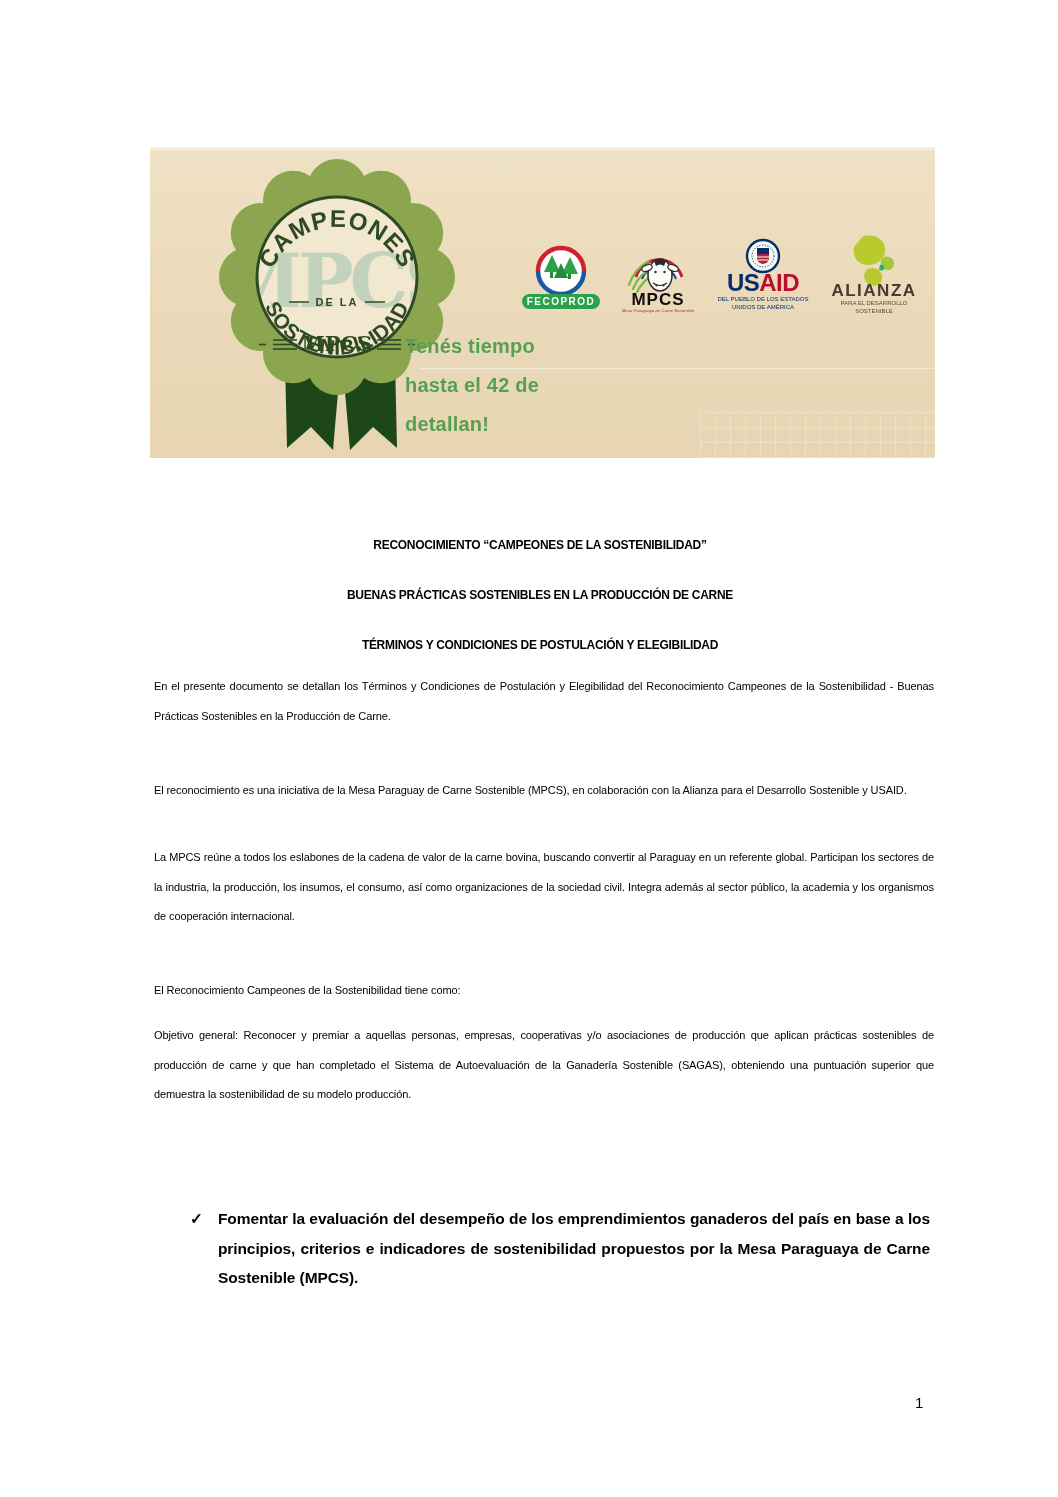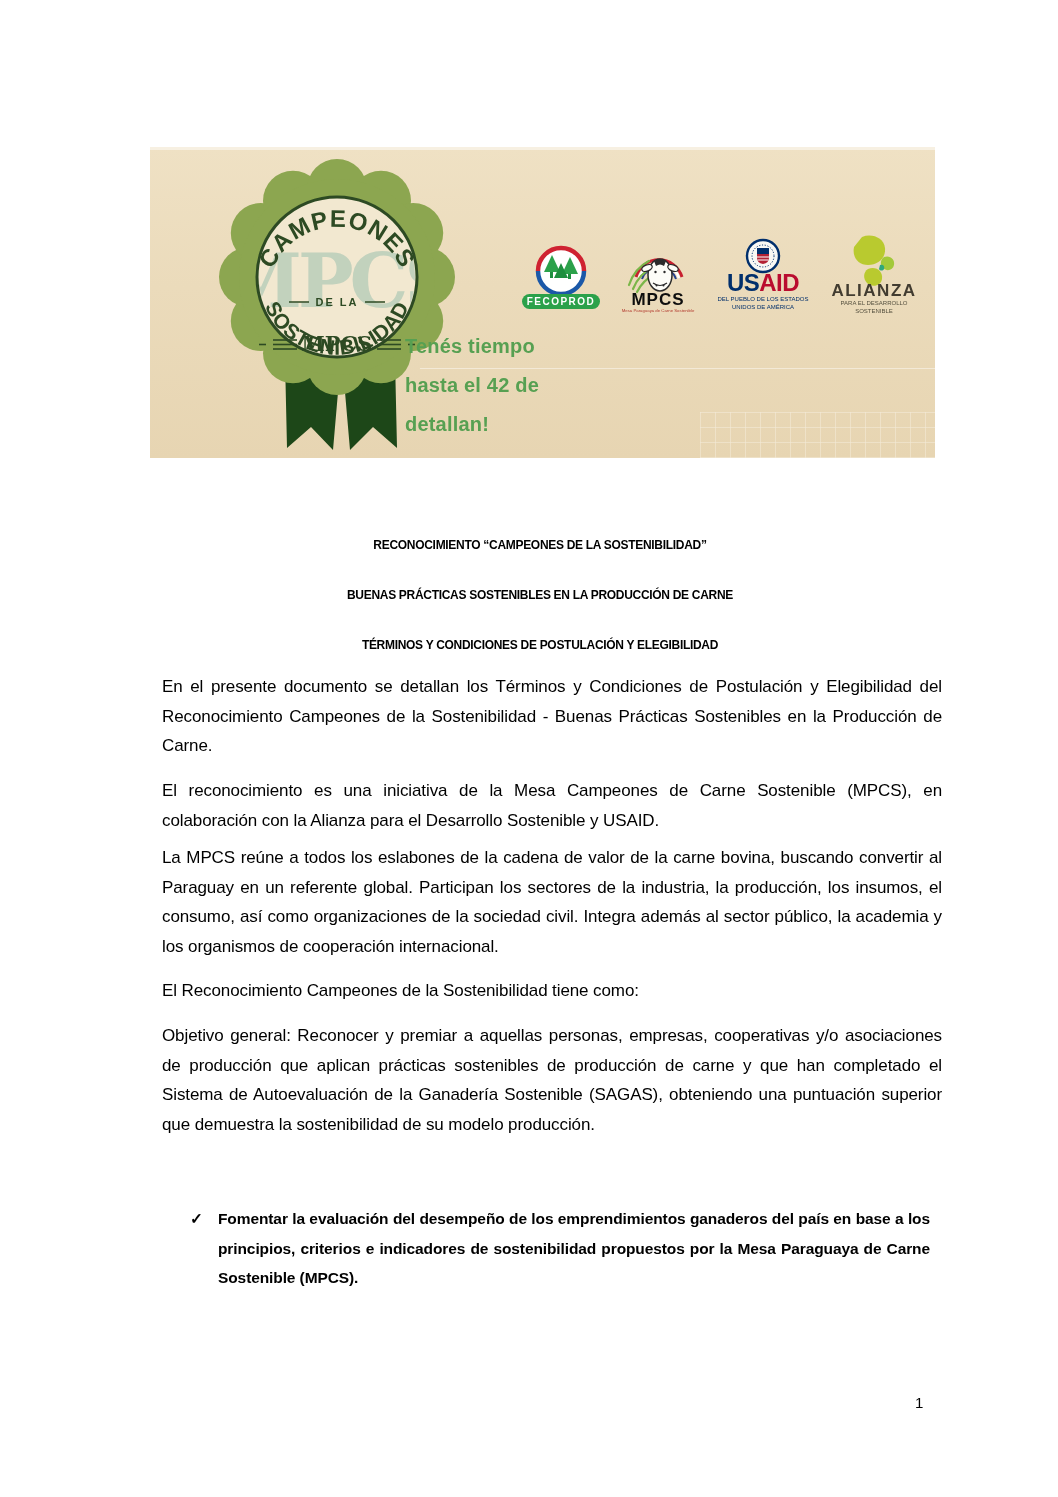--- a/index.html
+++ b/index.html
@@ -30,22 +30,22 @@
     position:absolute;left:372px;top:88px;width:398px;height:100px;
     display:flex;justify-content:space-between;align-items:flex-start;
   }
   .logo-cell{flex:0 0 auto;}
   
   .doc-heading{
     position:absolute;left:150px;width:780px;text-align:center;
     font-weight:bold;font-size:12px;line-height:20px;letter-spacing:-.3px;color:#000;
   }
   .doc-para{
-    position:absolute;left:162px;width:780px;
-    font-size:17px;line-height:29.5px;letter-spacing:-.1px;color:#000;
+    position:absolute;left:154px;width:780px;
+    font-size:11px;line-height:29.5px;letter-spacing:-.1px;color:#000;
     text-align:justify;
   }
   .doc-para .lbl{font-weight:normal;}
   .bullet-row{
     position:absolute;left:190px;width:740px;display:flex;align-items:flex-start;
     font-size:15.5px;line-height:29.5px;letter-spacing:-.1px;color:#000;
   }
   .bullet-mark{flex:0 0 28px;font-weight:bold;}
   .bullet-text{flex:1 1 auto;text-align:justify;max-width:712px;font-weight:bold;}
   .page-number{position:absolute;left:915px;top:1394px;width:30px;font-size:15px;color:#000;}
@@ -184,21 +184,21 @@
       </svg>
     </div>
   </div>
 
   <div class="doc-heading" style="top:535px">RECONOCIMIENTO “CAMPEONES DE LA SOSTENIBILIDAD”</div>
   <div class="doc-heading" style="top:585px">BUENAS PRÁCTICAS SOSTENIBLES EN LA PRODUCCIÓN DE CARNE</div>
   <div class="doc-heading" style="top:635px">TÉRMINOS Y CONDICIONES DE POSTULACIÓN Y ELEGIBILIDAD</div>
 
   <div class="doc-para" style="top:672px">En el presente documento se detallan los Términos y Condiciones de Postulación y Elegibilidad del Reconocimiento Campeones de la Sostenibilidad - Buenas Prácticas Sostenibles en la Producción de Carne.</div>
 
-  <div class="doc-para" style="top:776px">El reconocimiento es una iniciativa de la Mesa Campeones de Carne Sostenible (MPCS), en colaboración con la Alianza para el Desarrollo Sostenible y USAID.</div>
+  <div class="doc-para" style="top:776px">El reconocimiento es una iniciativa de la Mesa Paraguay de Carne Sostenible (MPCS), en colaboración con la Alianza para el Desarrollo Sostenible y USAID.</div>
 
   <div class="doc-para" style="top:843px">La MPCS reúne a todos los eslabones de la cadena de valor de la carne bovina, buscando convertir al Paraguay en un referente global. Participan los sectores de la industria, la producción, los insumos, el consumo, así como organizaciones de la sociedad civil. Integra además al sector público, la academia y los organismos de cooperación internacional.</div>
 
   <div class="doc-para" style="top:976px">El Reconocimiento Campeones de la Sostenibilidad tiene como:</div>
 
   <div class="doc-para" style="top:1021px"><span class="lbl">Objetivo general:</span><span> Reconocer y premiar a aquellas personas, empresas, cooperativas y/o asociaciones de producción que aplican prácticas sostenibles de producción de carne y que han completado el Sistema de Autoevaluación de la Ganadería Sostenible (SAGAS), obteniendo una puntuación superior que demuestra la sostenibilidad de su modelo producción.</span></div>
 
 
   <div class="bullet-row" style="top:1204px">
     <span class="bullet-mark">✓</span>

